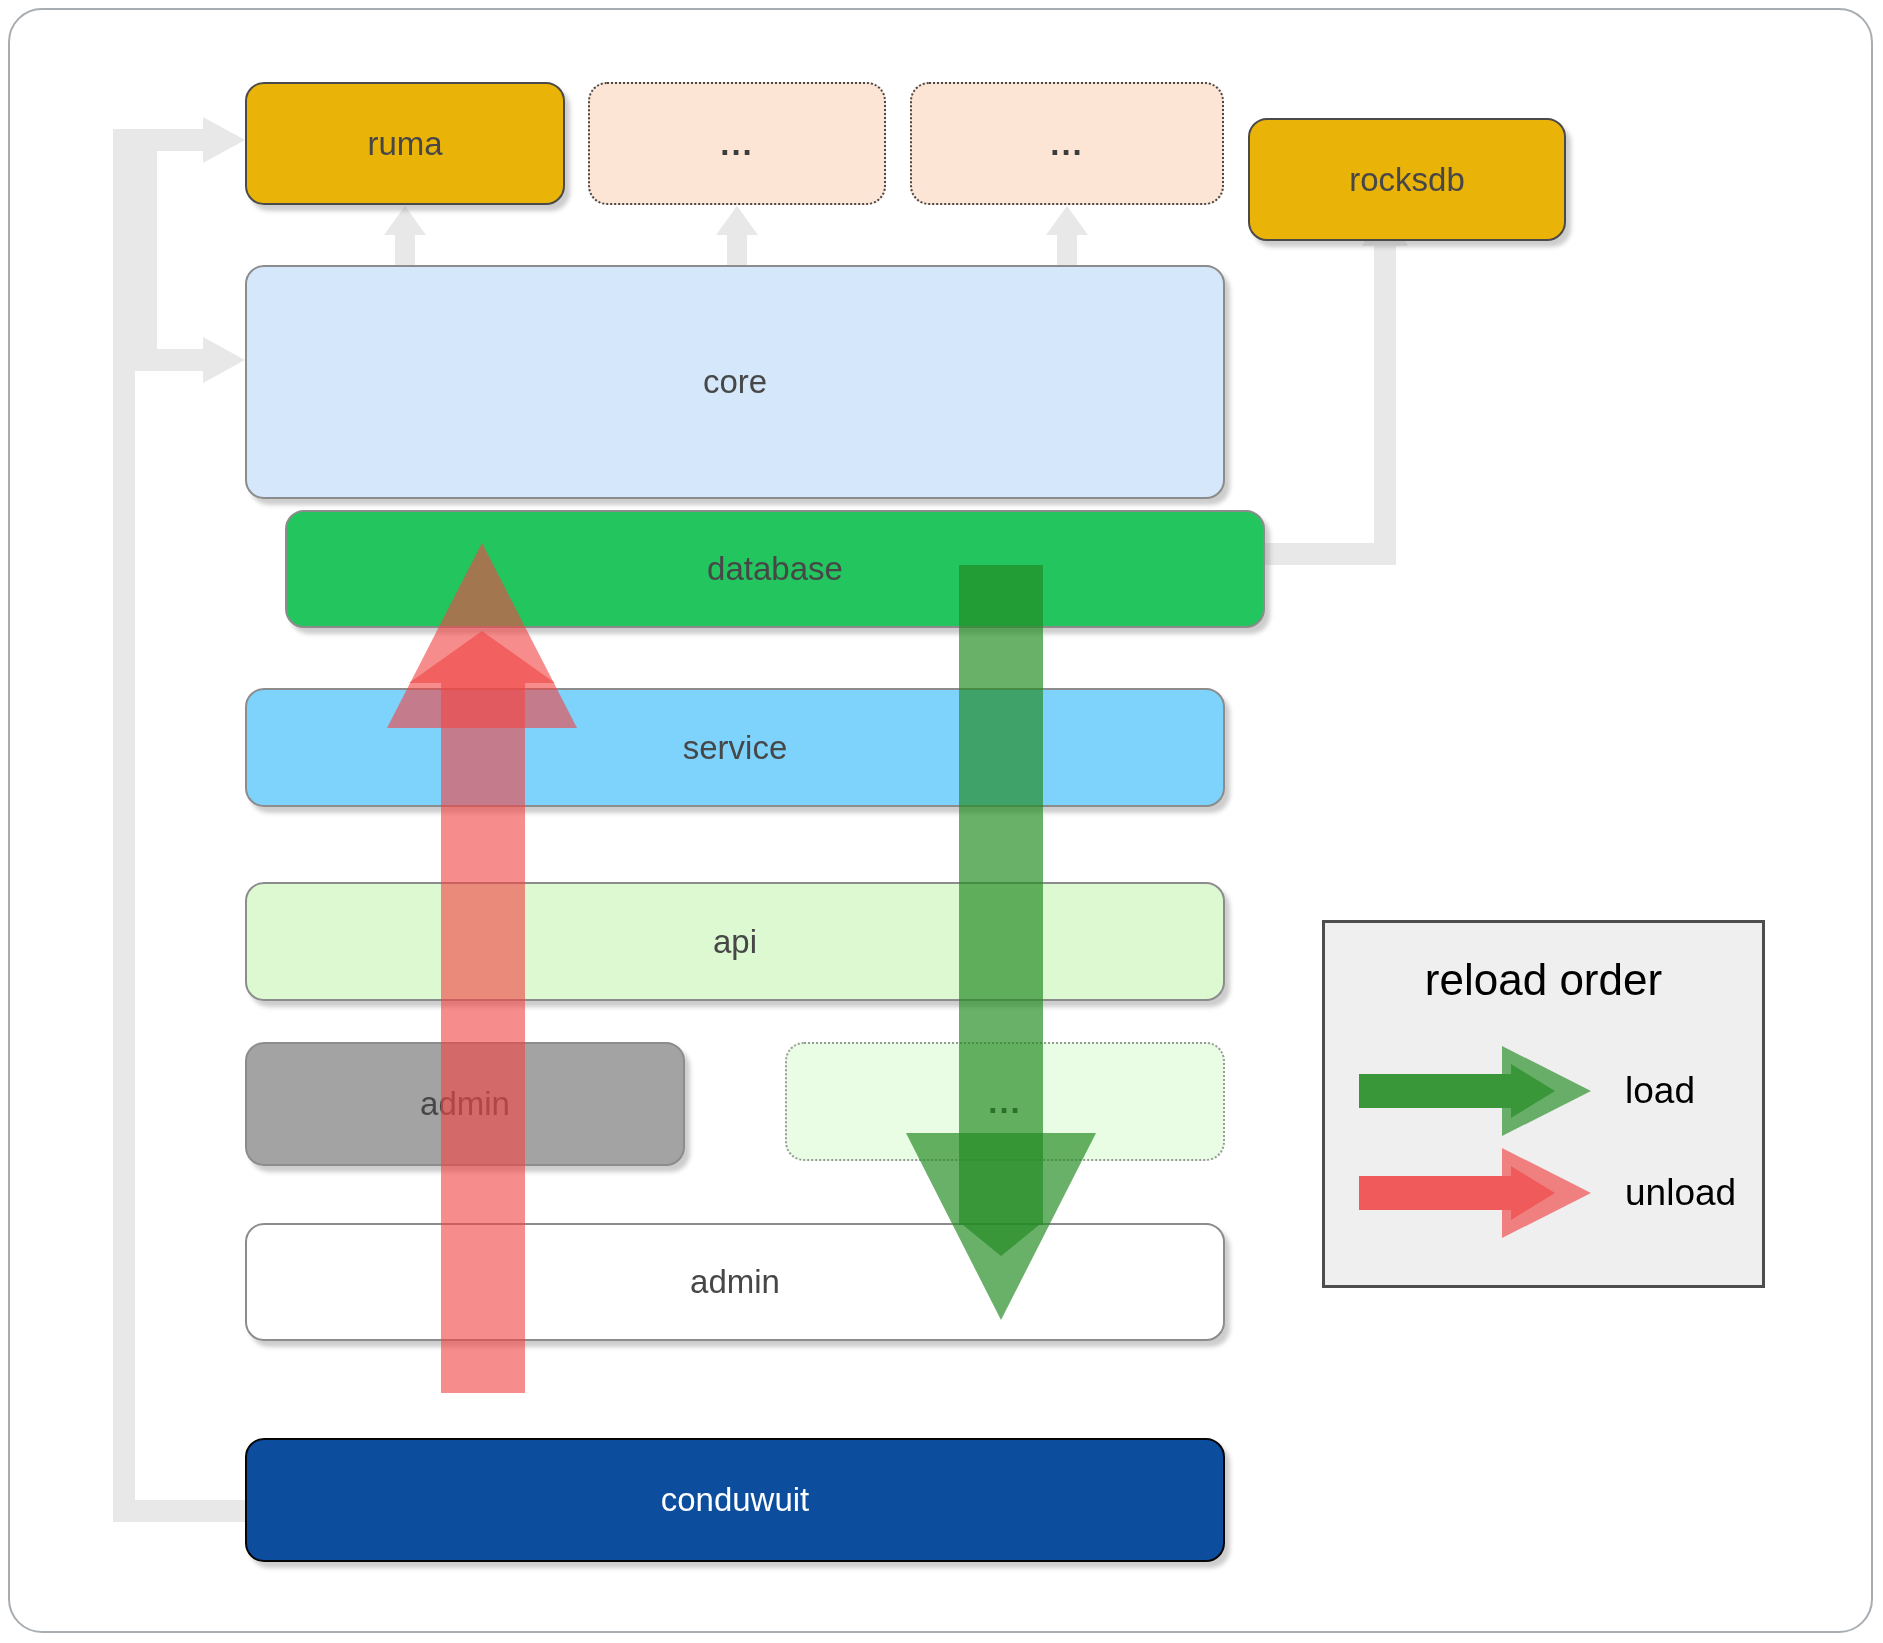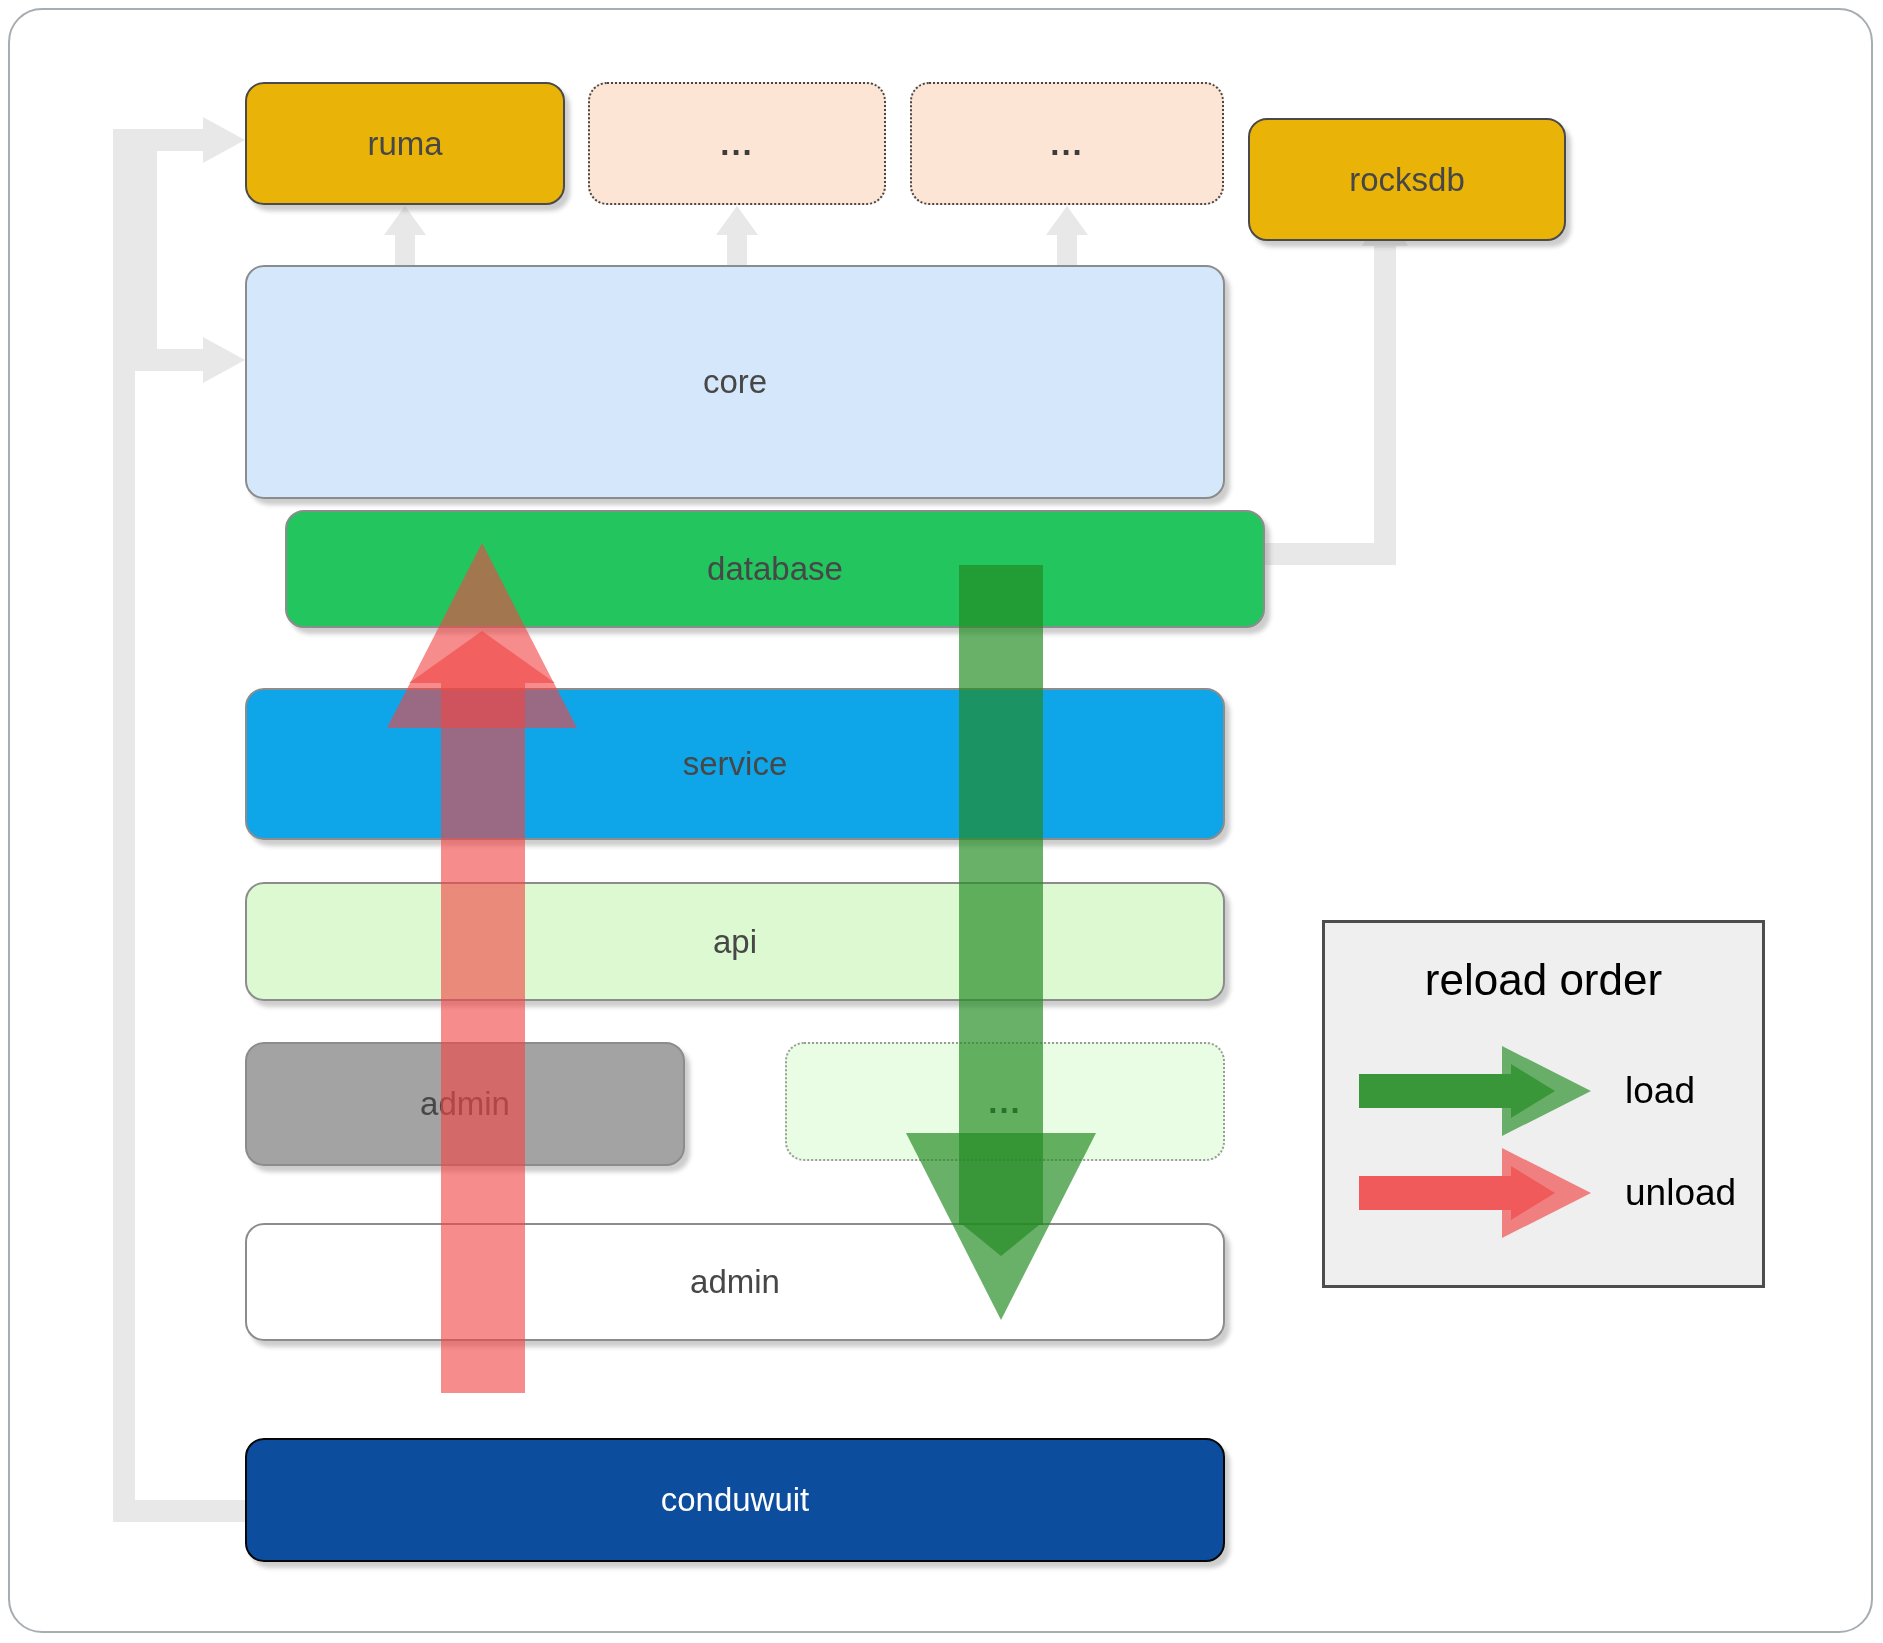--- a/index.html
+++ b/index.html
@@ -15,21 +15,21 @@
   .shadowed{box-shadow:5px 6px 4px rgba(130,130,130,0.40);}
   .peach{background:#eab308;border:2.5px solid #4a4a4a;}
   .peach-dotted{background:#fce5d4;border:2.5px dotted #474747;}
   .dots{font-weight:bold;letter-spacing:2px;color:#3c3c3c;}
   #node-ruma{left:245px;top:82px;width:320px;height:123px;}
   #node-dots1{left:588px;top:82px;width:298px;height:123px;}
   #node-dots2{left:910px;top:82px;width:314px;height:123px;}
   #node-rocksdb{left:1248px;top:82px;width:318px;height:123px;margin-top:36px;}
   #node-core{left:245px;top:265px;width:980px;height:234px;background:#d5e7fa;}
   #node-database{left:245px;top:510px;width:980px;height:118px;background:#22c55e;margin-left:40px;}
-  #node-service{left:245px;top:688px;width:980px;height:152px;background:#0ea5e9;}
+  #node-service{left:245px;top:688px;width:980px;height:119px;background:#7dd3fc;}
   #node-api{left:245px;top:865px;width:980px;height:119px;background:#dcf9d2;margin-top:17px;}
   #node-admin{left:245px;top:1042px;width:440px;height:124px;background:#a3a3a3;}
   #node-dots3{left:785px;top:1042px;width:440px;height:119px;background:#e9fce4;border:2px dotted #9b9b9b;}
   #node-router{left:245px;top:1223px;width:980px;height:118px;background:#ffffff;}
   #node-conduwuit{left:245px;top:1438px;width:980px;height:124px;background:#0c4d9e;
                   border:2.5px solid #060606;color:#ffffff;}
   
   #legend{position:absolute;left:1322px;top:920px;width:443px;height:368px;
           background:#efefef;border:3px solid #4d4d4d;box-sizing:border-box;}
   #legend .title{position:absolute;left:0;top:32px;width:100%;text-align:center;

